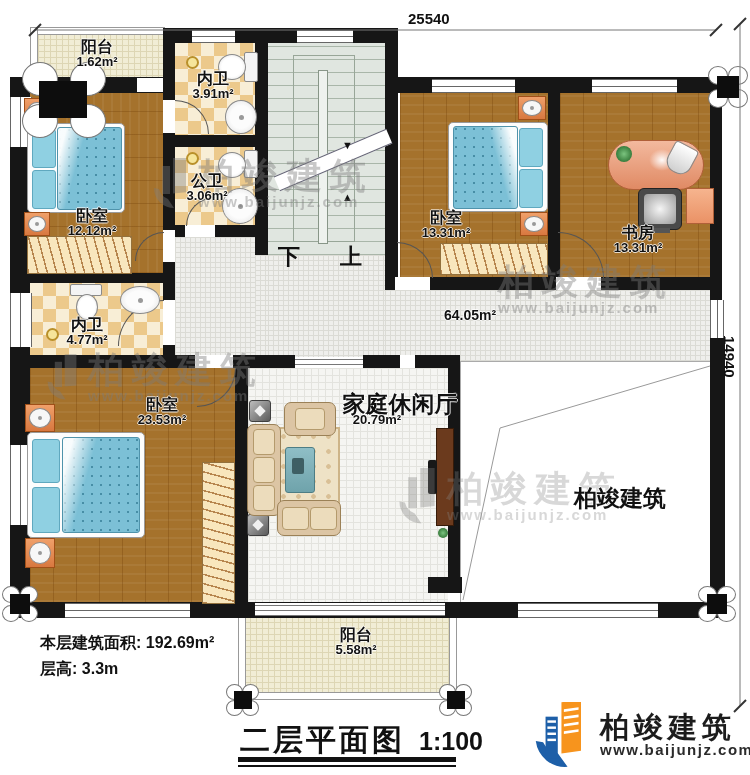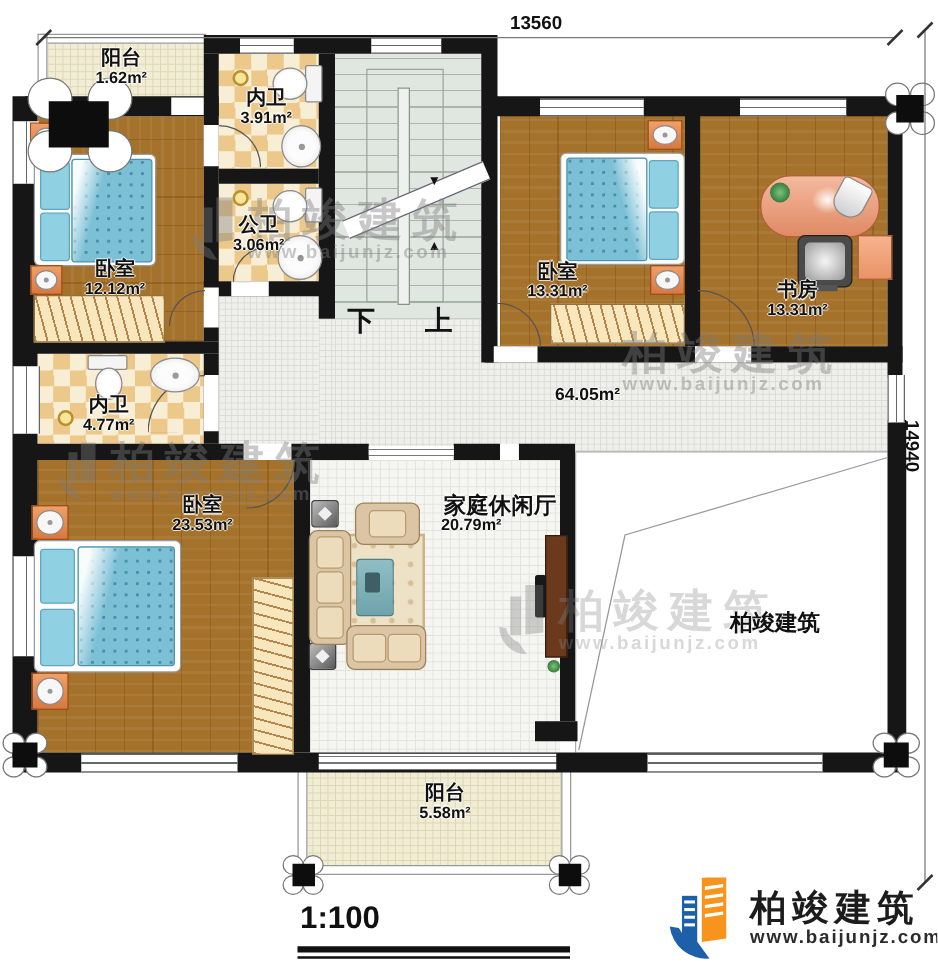--- a/index.html
+++ b/index.html
@@ -91,21 +91,21 @@
   
   .guide{position:absolute;border:1px solid #98a698;z-index:35;}
   .stringer{position:absolute;background:#eef2ee;border:1px solid #889688;z-index:36;}
   .brk{position:absolute;background:#fff;border-top:1px solid #667;border-bottom:1px solid #667;transform:rotate(-23deg);z-index:37;}
   .sarrow{position:absolute;font-size:11px;line-height:11px;color:#111;z-index:38;}
   
   .lbl{position:absolute;transform:translateX(-50%);text-align:center;z-index:80;white-space:nowrap;
        text-shadow:0 1px 0 rgba(255,255,255,.75),0 -1px 0 rgba(255,255,255,.75),1px 0 0 rgba(255,255,255,.75),-1px 0 0 rgba(255,255,255,.75);}
   .lbl .nm{font-size:16px;font-weight:700;line-height:17px;}
   .lbl .ar{font-size:13px;font-weight:700;line-height:14px;}
-  .lbl.big .nm{font-size:18px;padding-left:46px;}
+  .lbl.big .nm{font-size:23px;padding-left:46px;}
   .stx{position:absolute;font-size:22px;font-weight:700;z-index:80;}
   
   .wm{position:absolute;display:flex;align-items:center;gap:8px;z-index:70;pointer-events:none;}
   .wm .t1{font-size:36px;font-weight:900;letter-spacing:8px;color:rgba(125,125,125,.42);line-height:36px;}
   .wm .t2{font-size:15px;font-weight:700;letter-spacing:2px;color:rgba(125,125,125,.42);line-height:16px;}
   
   .dimtext{position:absolute;font-size:15px;font-weight:700;z-index:90;}
   .info{position:absolute;z-index:90;font-size:16px;font-weight:600;line-height:26px;}
   .title{position:absolute;z-index:90;display:flex;align-items:baseline;gap:14px;}
   .title .t{font-size:30px;font-weight:700;letter-spacing:3px;}
@@ -403,25 +403,30 @@
   <div class="lbl big" style="left:597px;top:490px">
     <div class="nm">柏竣建筑</div>
   </div>
   <div class="lbl" style="left:356px;top:626px">
     <div class="nm">阳台</div>
     <div class="ar">5.58m²</div>
   </div>
   <div class="stx" style="left:278px;top:242px">下</div>
   <div class="stx" style="left:340px;top:242px">上</div>
 
-  <div class="dimtext" style="left:408px;top:10px">13560</div>
+  <div class="dimtext" style="left:408px;top:10px">25540</div>
   <div class="dimtext" style="left:738px;top:336px;transform:rotate(90deg);transform-origin:0 0">14940</div>
 
+  <div class="info" style="left:40px;top:630px">
+    <div><span>本层建筑面积:</span> <span>192.69m²</span></div>
+    <div><span>层高:</span> <span>3.3m</span></div>
+  </div>
 
   <div class="title" style="left:240px;top:720px">
+    <span class="t">二层平面图</span>
     <span class="s">1:100</span>
   </div>
   <div class="tbar" style="left:238px;top:757px;width:218px;height:5px"></div>
   <div class="tbar" style="left:238px;top:765px;width:218px;height:2px"></div>
 
   <div class="brand" style="left:528px;top:702px">
     <svg width="62" height="66" viewBox="0 0 50 54">
       <path d="M6 32 A24 24 0 0 0 32 53 L24 42 A16 16 0 0 1 12 33 Z" fill="#1d5fa8"></path>
       <rect x="14" y="12" width="10" height="34" fill="#1d5fa8"></rect>
       <rect x="15.5" y="15" width="7" height="2" fill="#fff"></rect>

